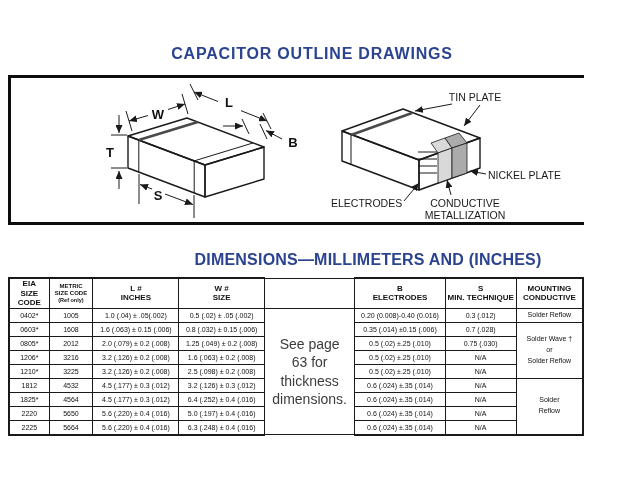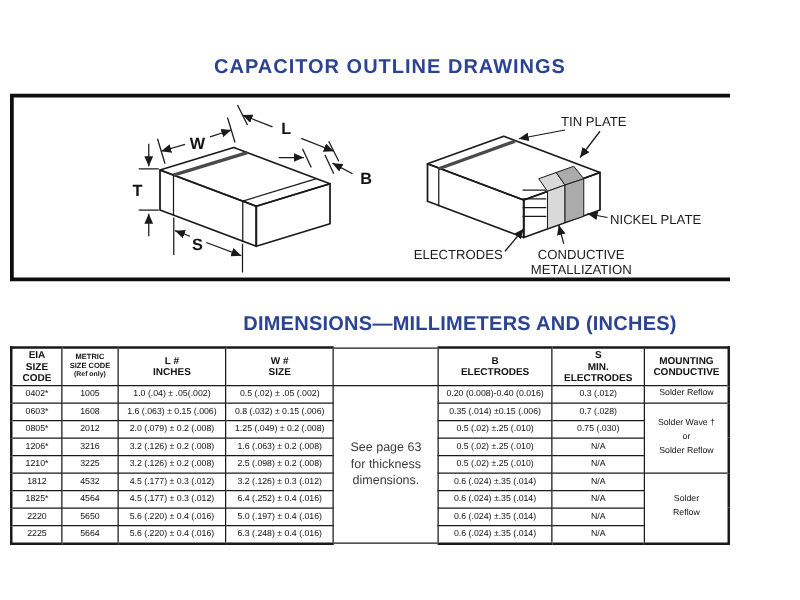--- a/index.html
+++ b/index.html
@@ -15,21 +15,21 @@
         font-size:16px;font-weight:bold;letter-spacing:0.2px;color:#2b4390;padding-left:48px;}
   table.dim{position:absolute;left:8px;top:277px;border-collapse:collapse;table-layout:fixed;}
   table.dim th,table.dim td{border:1px solid #1a1a1a;text-align:center;vertical-align:middle;
         padding:0 1px;background:#fff;}
   table.dim th{height:26px;}
   table.dim td{height:13px;font-size:7px;white-space:nowrap;}
   .h-line{display:block;font-weight:bold;font-size:8px;line-height:1.2;}
   .h-metric .h-line{font-size:6px;line-height:1.15;}
   .h-metric .h-ref{font-size:5.5px;}
   th.spacer,td.spacer{border:none;background:transparent;}
-  td.spacer .note{font-size:10px;color:#3c3c3c;line-height:1.3;padding:0 5px;white-space:normal;}
+  td.spacer .note{font-size:14px;color:#3c3c3c;line-height:1.3;padding:0 5px;white-space:normal;}
   td.mount{font-size:6.5px;white-space:normal;}
   td.mount .m-line{display:block;line-height:1.55;}
   .bl2{border-left-width:2px !important;}
   .br2{border-right-width:2px !important;}
   .bt2{border-top-width:2px !important;}
   .bb2{border-bottom-width:2px !important;}
   svg text{font-family:"Liberation Sans", sans-serif;}
   .dimlbl{font-size:13px;font-weight:bold;fill:#111;}
   .callout{font-size:10.5px;fill:#1a1a1a;}
   .edge{fill:none;stroke:#1a1a1a;stroke-width:1.4;stroke-linejoin:round;}
@@ -182,21 +182,21 @@
             <span class="h-line">W #</span>
             <span class="h-line">SIZE</span>
           </th>
           <th class="spacer"></th>
           <th class="bt2">
             <span class="h-line">B</span>
             <span class="h-line">ELECTRODES</span>
           </th>
           <th class="bt2">
             <span class="h-line">S</span>
-            <span class="h-line">MIN. ELECTRODES</span>
+            <span class="h-line">MIN. TECHNIQUE</span>
           </th>
           <th class="br2 bt2">
             <span class="h-line">MOUNTING</span>
             <span class="h-line">CONDUCTIVE</span>
           </th>
         </tr>
       </thead>
       <tbody>
         <tr>
           <td class="c-eia bl2">0402*</td>

